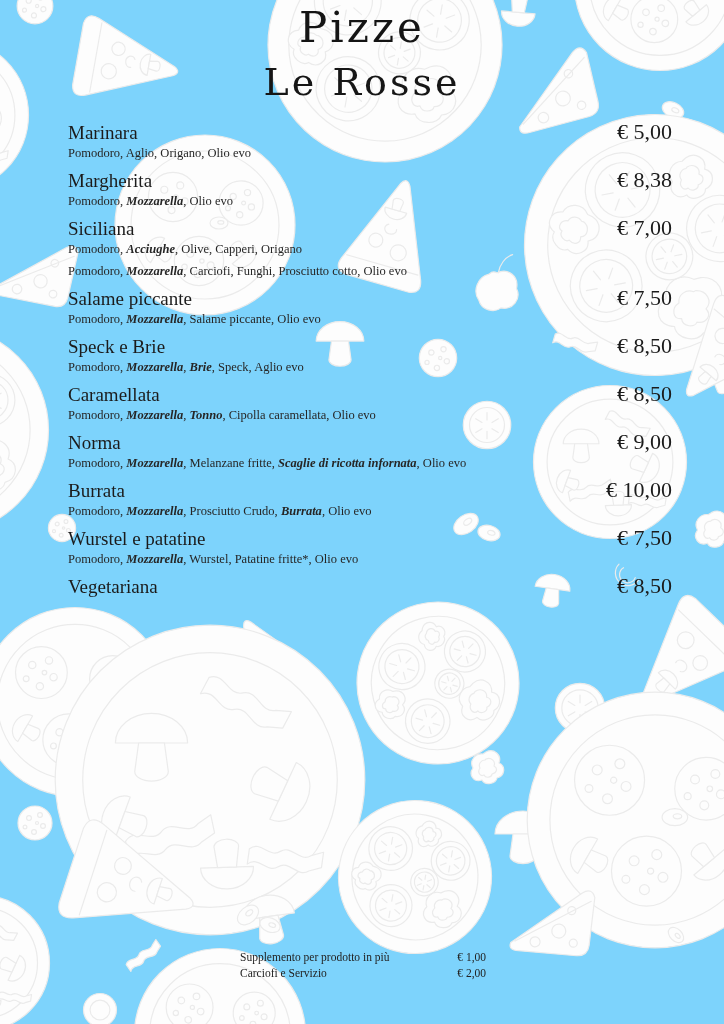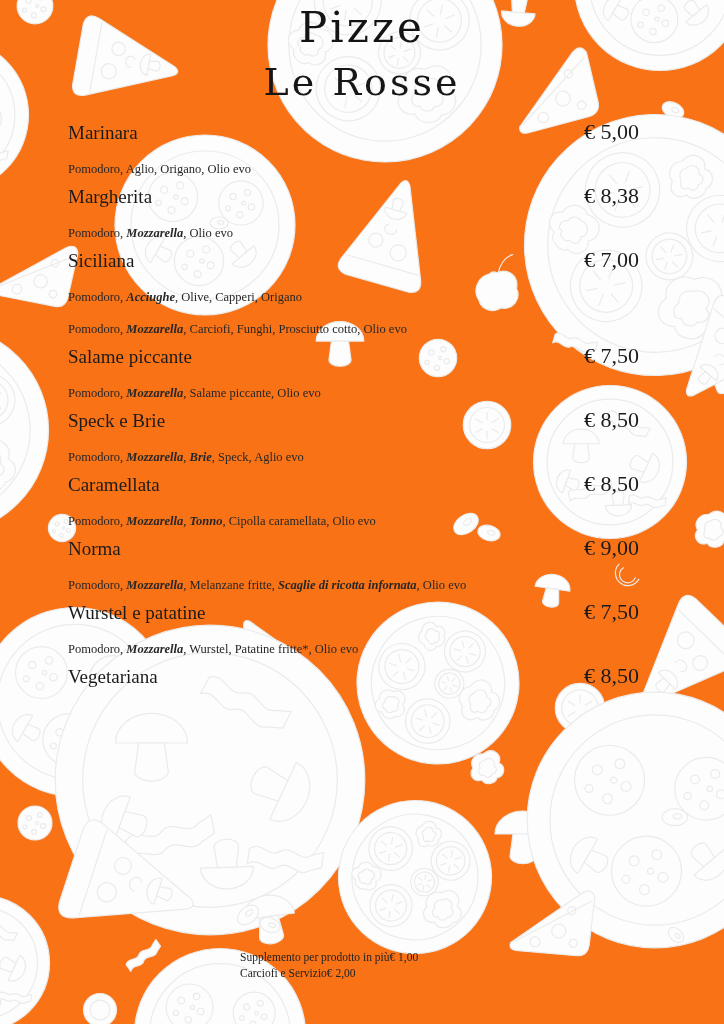--- a/index.html
+++ b/index.html
@@ -3,53 +3,53 @@
 <meta charset="utf-8">
 <style>
   html,body{margin:0;padding:0;}
   body{
     width:724px;height:1024px;
     font-family:"Liberation Serif", serif;
     background:#ffffff;
   }
   .page{
     position:relative;width:724px;height:1024px;
-    background:#f97316;overflow:hidden;
+    background:#7dd3fc;overflow:hidden;
   }
   
   .bg{position:absolute;top:0;left:0;z-index:0;}
   .bg path,.bg circle,.bg ellipse{
     stroke:#ebebeb;fill:none;stroke-width:1.2;
     vector-effect:non-scaling-stroke;
     stroke-linecap:round;stroke-linejoin:round;
   }
   .bg .f{fill:#fdfdfd;}
   
   .content{position:relative;z-index:1;}
   .header{position:absolute;top:6px;left:0;width:724px;text-align:center;}
   .title{
     margin:0;font-family:"DejaVu Serif", serif;font-weight:400;
     font-size:42px;line-height:1.05;letter-spacing:3px;color:#141414;
   }
   .subtitle{
     margin:13px 0 0 0;font-family:"DejaVu Serif", serif;font-weight:400;
     font-size:38px;line-height:1.05;letter-spacing:3px;color:#161616;
   }
-  .menu{position:absolute;top:119px;left:68px;right:85px;}
+  .menu{position:absolute;top:119px;left:68px;right:52px;}
   .menu-item{margin-bottom:6px;}
   .item-head{display:flex;justify-content:space-between;align-items:baseline;line-height:25px;}
   .item-name{font-size:19px;color:#1b1b1b;}
   .item-price{font-size:22px;color:#1b1b1b;white-space:nowrap;}
-  .item-desc{font-size:12.5px;line-height:16px;color:#262626;margin-top:16px;}
+  .item-desc{font-size:12.5px;line-height:16px;color:#262626;}
   .item-desc .bold-ingredient{font-weight:bold;font-style:italic;}
   .footer{
     position:absolute;left:240px;top:950px;width:246px;
     font-size:11.5px;color:#222;
   }
-  .footer-row{display:flex;justify-content:flex-start;line-height:15.5px;}
+  .footer-row{display:flex;justify-content:space-between;line-height:15.5px;}
 </style>
 </head>
 <body>
 
 <div class="page">
 
   <svg class="bg" width="724" height="1024" viewBox="0 0 724 1024" xmlns="http://www.w3.org/2000/svg">
     <defs>
       <g id="mush">
         <path class="f" d="M -14 3 A 14 11.5 0 1 1 14 3 Z"></path>
@@ -255,20 +255,27 @@
   </div>
 
   <div class="menu-item">
     <div class="item-head">
       <span class="item-name">Norma</span>
       <span class="item-price">€ 9,00</span>
     </div>
     <div class="item-desc"><span>Pomodoro, </span><span class="bold-ingredient">Mozzarella</span><span>, Melanzane fritte, </span><span class="bold-ingredient">Scaglie di ricotta infornata</span><span>, Olio evo</span></div>
   </div>
 
+  <div class="menu-item">
+    <div class="item-head">
+      <span class="item-name">Burrata</span>
+      <span class="item-price">€ 10,00</span>
+    </div>
+    <div class="item-desc"><span>Pomodoro, </span><span class="bold-ingredient">Mozzarella</span><span>, Prosciutto Crudo, </span><span class="bold-ingredient">Burrata</span><span>, Olio evo</span></div>
+  </div>
 
   <div class="menu-item">
     <div class="item-head">
       <span class="item-name">Wurstel e patatine</span>
       <span class="item-price">€ 7,50</span>
     </div>
     <div class="item-desc"><span>Pomodoro, </span><span class="bold-ingredient">Mozzarella</span><span>, Wurstel, Patatine fritte*, Olio evo</span></div>
   </div>
 
   <div class="menu-item">

